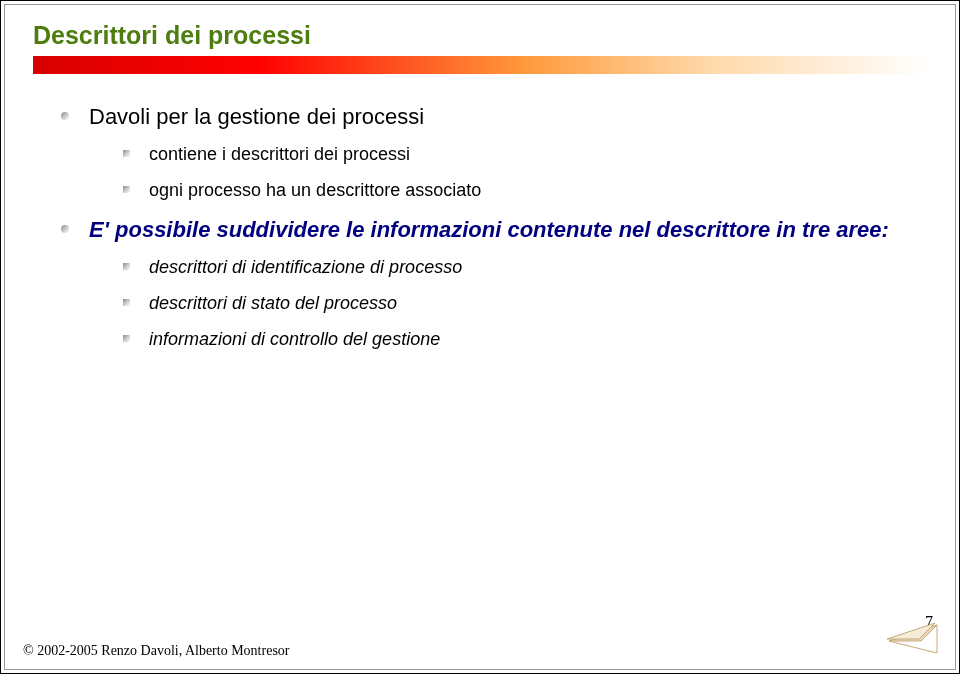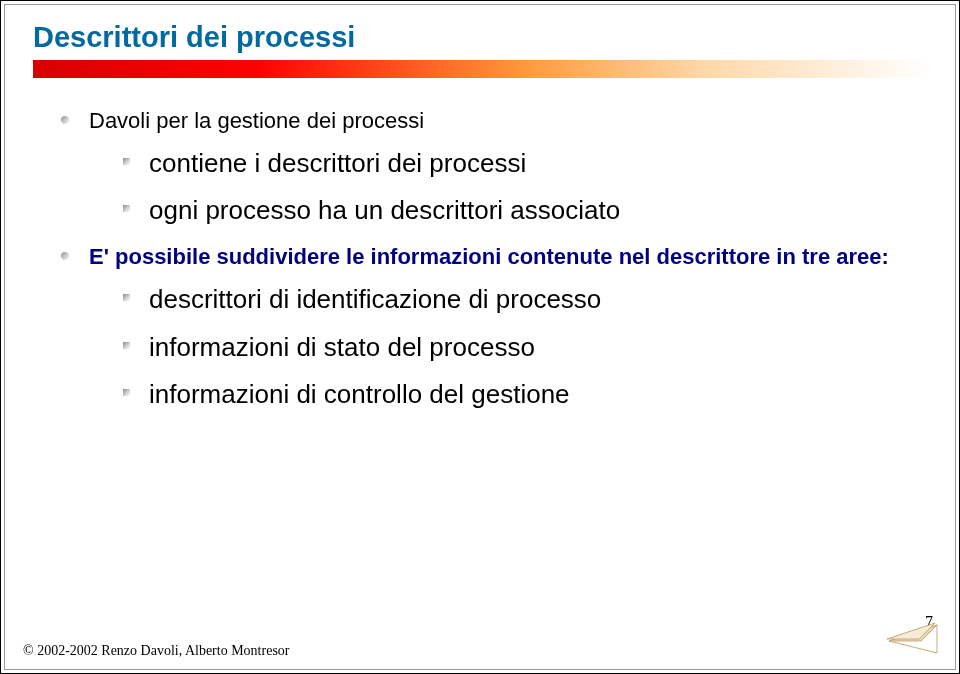--- a/index.html
+++ b/index.html
@@ -15,23 +15,23 @@
   .inner-border {
     position: absolute;
     top: 3px; left: 3px; right: 3px; bottom: 3px;
     border: 1px solid #999;
     pointer-events: none;
   }
   .slide {
     padding: 20px 32px 20px 32px;
   }
   .title {
-    font-size: 29px;
+    font-size: 25px;
     font-weight: bold;
-    color: #0369a1;
+    color: #4d7c0f;
     margin-bottom: 6px;
   }
   .gradient-bar {
     width: 896px;
     height: 18px;
     background: linear-gradient(to right, #d80000 0%, #ff0000 25%, #ff9a3c 55%, #ffd8a8 75%, #ffffff 100%);
     margin-bottom: 28px;
   }
   .content {
     padding-left: 28px;
@@ -49,31 +49,32 @@
     left: 0;
     top: 0.45em;
     width: 8px;
     height: 8px;
     background: linear-gradient(135deg, #888 0%, #bbb 40%, #fff 100%);
     border-radius: 50%;
   }
   .bullet-l1.bold-blue {
     color: #000080;
     font-weight: bold;
+    font-style: italic;
   }
   .sub-list {
     margin-top: 8px;
     margin-bottom: 12px;
   }
   .bullet-l2 {
     position: relative;
     padding-left: 60px;
     margin-bottom: 10px;
     line-height: 1.45;
-    font-size: 26px;
+    font-size: 18px;
   }
   .bullet-l2 .sq {
     position: absolute;
     left: 34px;
     top: 0.5em;
     width: 7px;
     height: 7px;
     background: linear-gradient(135deg, #888 0%, #ccc 50%, #fff 100%);
   }
   .footer {
@@ -119,48 +120,48 @@
     <div class="bullet-l1">
       <span class="dot"></span>
       <span>Davoli per la gestione dei processi</span>
       <div class="sub-list">
         <div class="bullet-l2">
           <span class="sq"></span>
           <span>contiene i descrittori dei processi</span>
         </div>
         <div class="bullet-l2">
           <span class="sq"></span>
-          <span>ogni processo ha un descrittori associato</span>
+          <span>ogni processo ha un descrittore associato</span>
         </div>
       </div>
     </div>
 
     <div class="bullet-l1 bold-blue">
       <span class="dot"></span>
       <span>E' possibile suddividere le informazioni contenute nel descrittore in tre aree:</span>
       <div class="sub-list" style="font-weight:normal;color:#000;">
         <div class="bullet-l2">
           <span class="sq"></span>
           <span>descrittori di identificazione di processo</span>
         </div>
         <div class="bullet-l2">
           <span class="sq"></span>
-          <span>informazioni di stato del processo</span>
+          <span>descrittori di stato del processo</span>
         </div>
         <div class="bullet-l2">
           <span class="sq"></span>
           <span>informazioni di controllo del gestione</span>
         </div>
       </div>
     </div>
 
   </div>
 </div>
 
-<div class="footer">© 2002-2002 Renzo Davoli, Alberto Montresor</div>
+<div class="footer">© 2002-2005 Renzo Davoli, Alberto Montresor</div>
 
 <div class="page-corner">
   <div class="page-num">7</div>
   <svg class="fold-svg" width="54" height="40" viewBox="0 0 54 40">
     <polygon points="2,22 50,6 50,34" fill="#fff" stroke="#c8aa7a" stroke-width="1"></polygon>
     <polygon points="2,22 50,6 34,22" fill="#e8d8b8" stroke="#c8aa7a" stroke-width="1"></polygon>
     <polygon points="0,20 48,4 32,20" fill="#f5ecd8" stroke="#c8aa7a" stroke-width="1"></polygon>
   </svg>
 </div>
 

